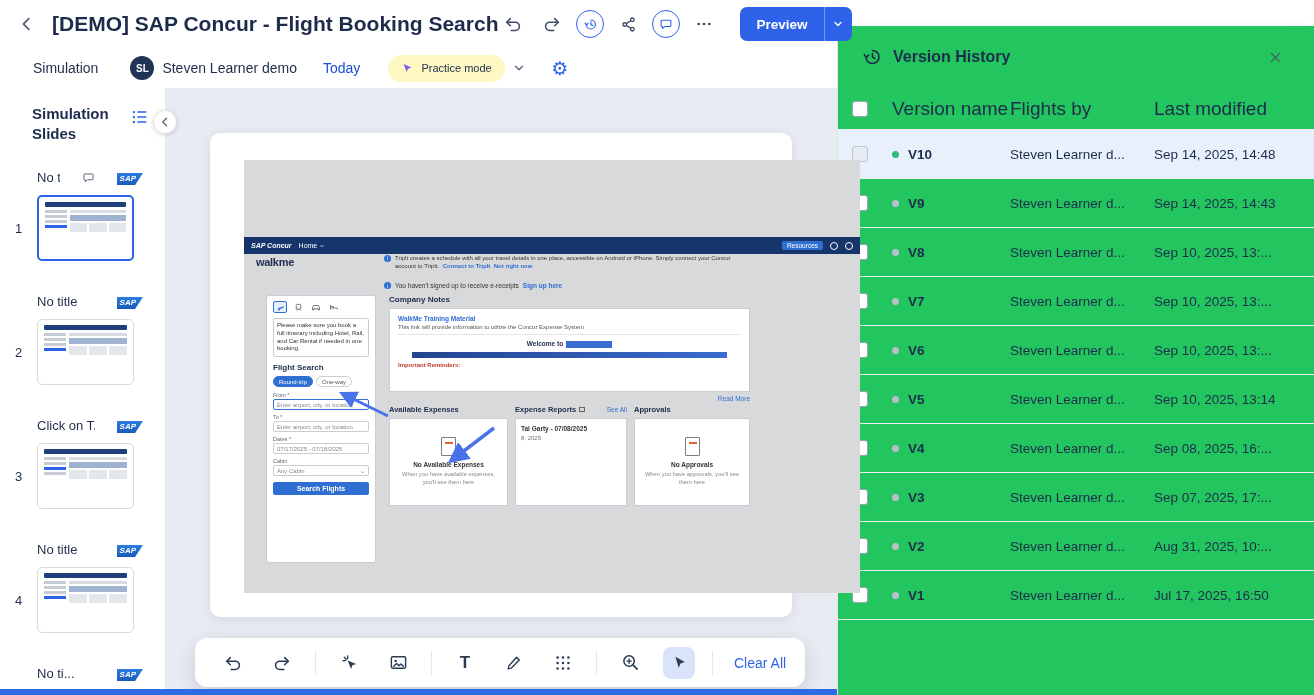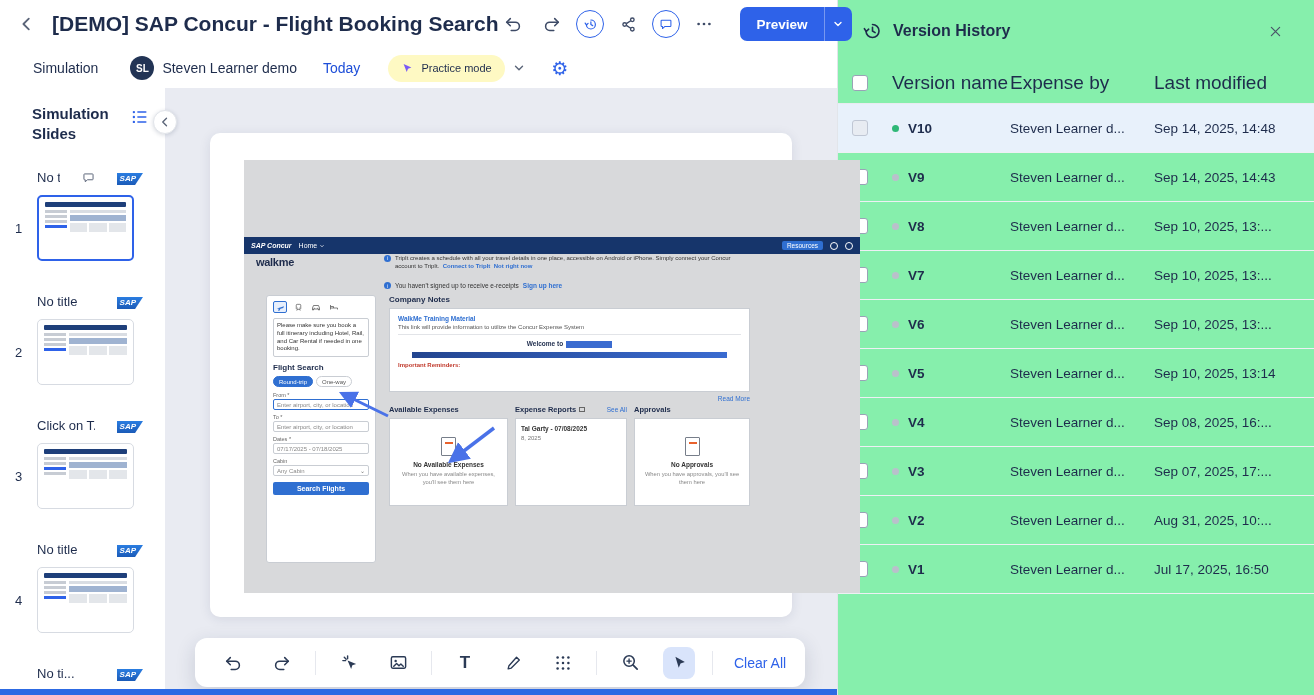--- a/index.html
+++ b/index.html
@@ -126,21 +126,21 @@
   
   .float-toolbar { position:absolute; left:30px; bottom:8px; width:610px; height:49px; background:#fff; border-radius:12px; box-shadow:0 6px 20px rgba(30,44,76,.16); display:flex; align-items:center; padding:0 22px; gap:17px; z-index:5; }
   .tool { width:32px; height:32px; display:flex; align-items:center; justify-content:center; color:#2b3a55; border-radius:8px; cursor:pointer; flex:0 0 32px; }
   .tool.active { background:#d9e4fb; }
   .tdiv { width:1px; height:24px; background:#e6e8ee; flex:0 0 1px; }
   .clear-all { color:#2e62e9; font-size:14px; margin-left:4px; white-space:nowrap; cursor:pointer; }
 
   .bottom-strip { position:absolute; left:0; bottom:0; width:100%; height:6px; background:#2d6ae3; z-index:7; }
 
   
-  .vh { width:477px; flex:0 0 477px; background:#86efac; border-left:1px solid #e2e5ea; box-shadow:-6px 0 14px rgba(30,44,76,.05); display:flex; flex-direction:column; }
+  .vh { width:477px; flex:0 0 477px; background:#22c55e; border-left:1px solid #e2e5ea; box-shadow:-6px 0 14px rgba(30,44,76,.05); display:flex; flex-direction:column;margin-top:26px; }
   .vh-head { height:62px; flex:0 0 62px; display:flex; align-items:center; padding:0 26px 0 24px; gap:11px; }
   .vh-title { font-size:16px; font-weight:700; }
   .vh-close { margin-left:auto; color:#4a5468; width:26px; height:26px; display:flex; align-items:center; justify-content:center; cursor:pointer; }
   .vh-grid { display:grid; grid-template-columns:40px 118px 144px 1fr; align-items:center; padding-left:14px; }
   .vh-table-head { height:42px; border-bottom:1px solid #e9ebf0; font-size:19px; color:#1e2c4c; }
   .vh-row { height:49px; border-bottom:1px solid #eef0f4; font-size:13.5px; cursor:pointer; }
   .vh-row.current { background:#e8f1fb; }
   .cbx { width:16px; height:16px; border:1.5px solid #99a3b6; border-radius:3px; background:#fff; cursor:pointer; }
   .current .cbx { background:#e8ecf2; border-color:#c0c7d4; }
   .vname { display:flex; align-items:center; gap:9px; font-weight:600; }
@@ -627,21 +627,21 @@
       <span class="vh-close">
         <svg width="15" height="15" viewBox="0 0 20 20">
             <path d="M4.5 4.5 L15.5 15.5 M15.5 4.5 L4.5 15.5" stroke="currentColor" stroke-width="1.6" stroke-linecap="round"></path>
           </svg>
       </span>
     </div>
 
     <div class="vh-grid vh-table-head">
       <span class="cbx"></span>
       <span class="vh-cell">Version name</span>
-      <span class="vh-cell">Expense by</span>
+      <span class="vh-cell">Flights by</span>
       <span class="vh-cell">Last modified</span>
     </div>
 
     <div>
       <div class="vh-grid vh-row current">
         <span class="cbx"></span>
         <span class="vname">
             <span class="dot"></span>
             <span class="vh-cell">V10</span>
           </span>

